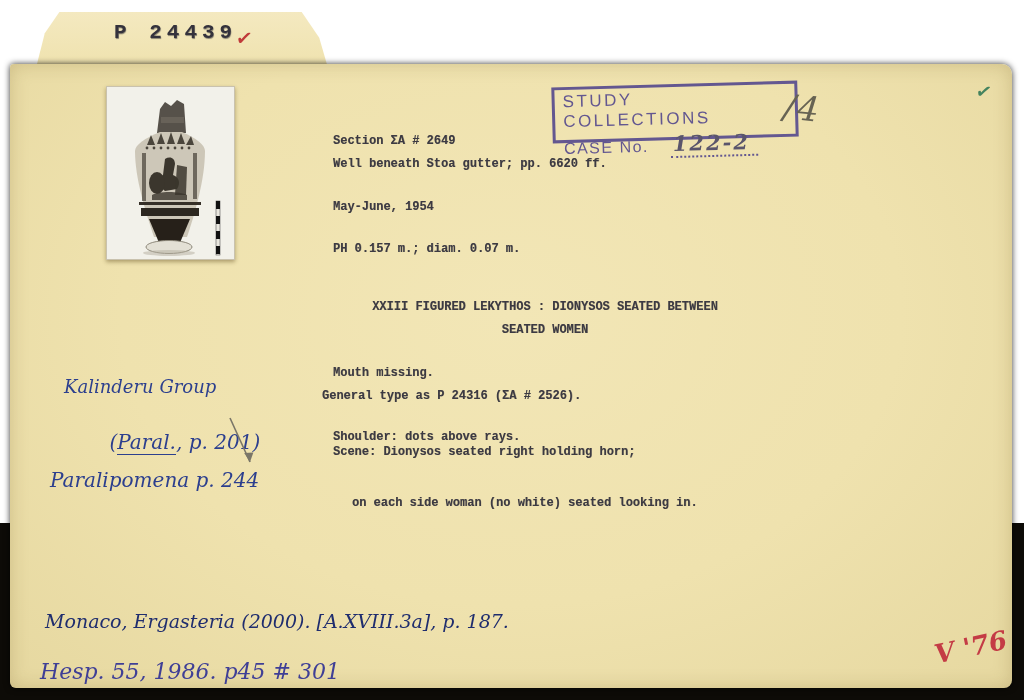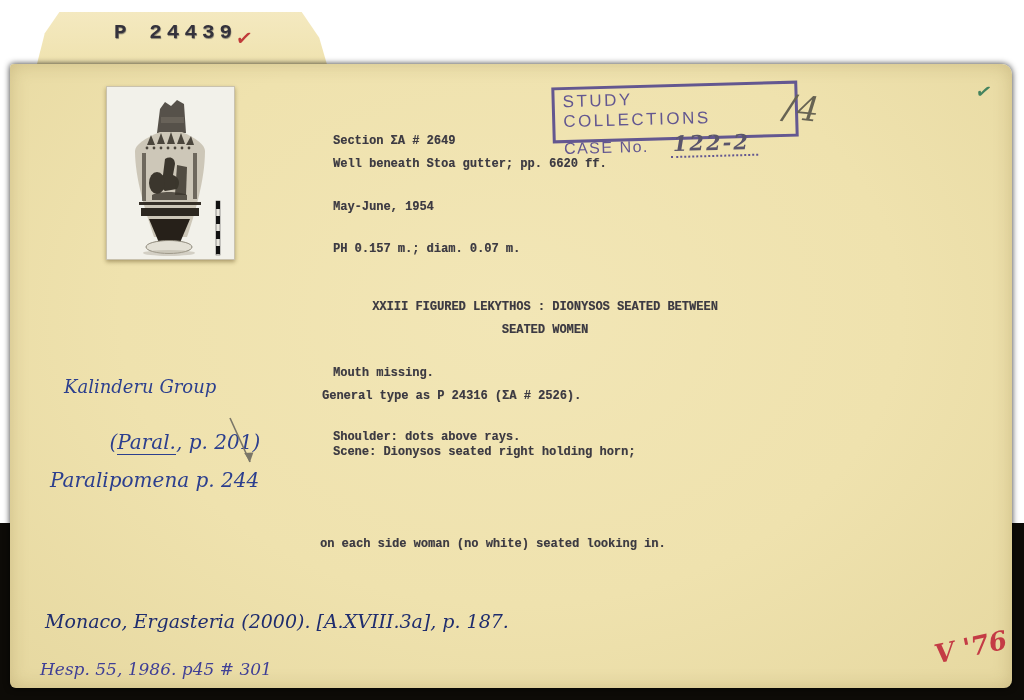--- a/index.html
+++ b/index.html
@@ -84,21 +84,21 @@
   .hand-blue { color: #2c3f8e; }
   .note-group1 { left: 64px; top: 376px; font-size: 18px; }
   .note-group2 { left: 84px; top: 406px; font-size: 20px; }
   .note-group2 .abbr { border-bottom: 1.5px solid #2c3f8e; }
   .note-group2 .struck { position: relative; text-align: right; }
   .note-paral { left: 50px; top: 468px; font-size: 20px; }
   .arrow-svg { position: absolute; left: 226px; top: 416px; }
 
   .note-monaco { left: 45px; top: 610px; font-size: 19px; color: #1f2d6e; }
   .note-agora { left: 14px; top: 638px; font-size: 19px; color: #8678bd; }
-  .note-hesp { left: 40px; top: 659px; font-size: 17px; color: #3f3f96; }
+  .note-hesp { left: 40px; top: 659px; font-size: 22px; color: #3f3f96; }
   .note-vmark {
     left: 934px; top: 632px; font-size: 26px; color: #c43b45;
     transform: rotate(-12deg); font-weight: 700;
   }
 </style>
 </head>
 <body>
 
 <div class="scan">
 
@@ -176,21 +176,21 @@
   <div class="typed" style="left:333px; top:196px;">May-June, 1954</div>
   <div class="typed" style="left:333px; top:238px;">PH 0.157 m.; diam. 0.07 m.</div>
 
   <div class="typed title-block" style="top:296px;">XXIII FIGURED LEKYTHOS : DIONYSOS SEATED BETWEEN</div>
   <div class="typed title-block" style="top:319px;">SEATED WOMEN</div>
 
   <div class="typed" style="left:333px; top:362px;">Mouth missing.</div>
   <div class="typed" style="left:322px; top:385px;">General type as P 24316 (ΣA # 2526).</div>
   <div class="typed" style="left:333px; top:426px;text-align:center;">Shoulder: dots above rays.</div>
   <div class="typed" style="left:333px; top:441px;">Scene: Dionysos seated right holding horn;</div>
-  <div class="typed" style="left:320px; top:492px;margin-top:41px;">on each side woman (no white) seated looking in.</div>
+  <div class="typed" style="left:352px; top:492px;">on each side woman (no white) seated looking in.</div>
 
   <div class="hand hand-blue note-group1">Kalinderu Group</div>
   <div class="hand hand-blue note-group2">
     <span>(</span><span class="abbr">Paral.</span><span>, p. </span><span class="struck">201</span><span>)</span>
   </div>
   <svg class="arrow-svg" width="36" height="58">
     <line x1="4" y1="2" x2="24" y2="46" stroke="#7a7668" stroke-width="1.6"></line>
     <polygon points="24,46 17,38 26,36" fill="#7a7668" transform="rotate(8 24 46)"></polygon>
   </svg>
   <div class="hand hand-blue note-paral">Paralipomena p. 244</div>

